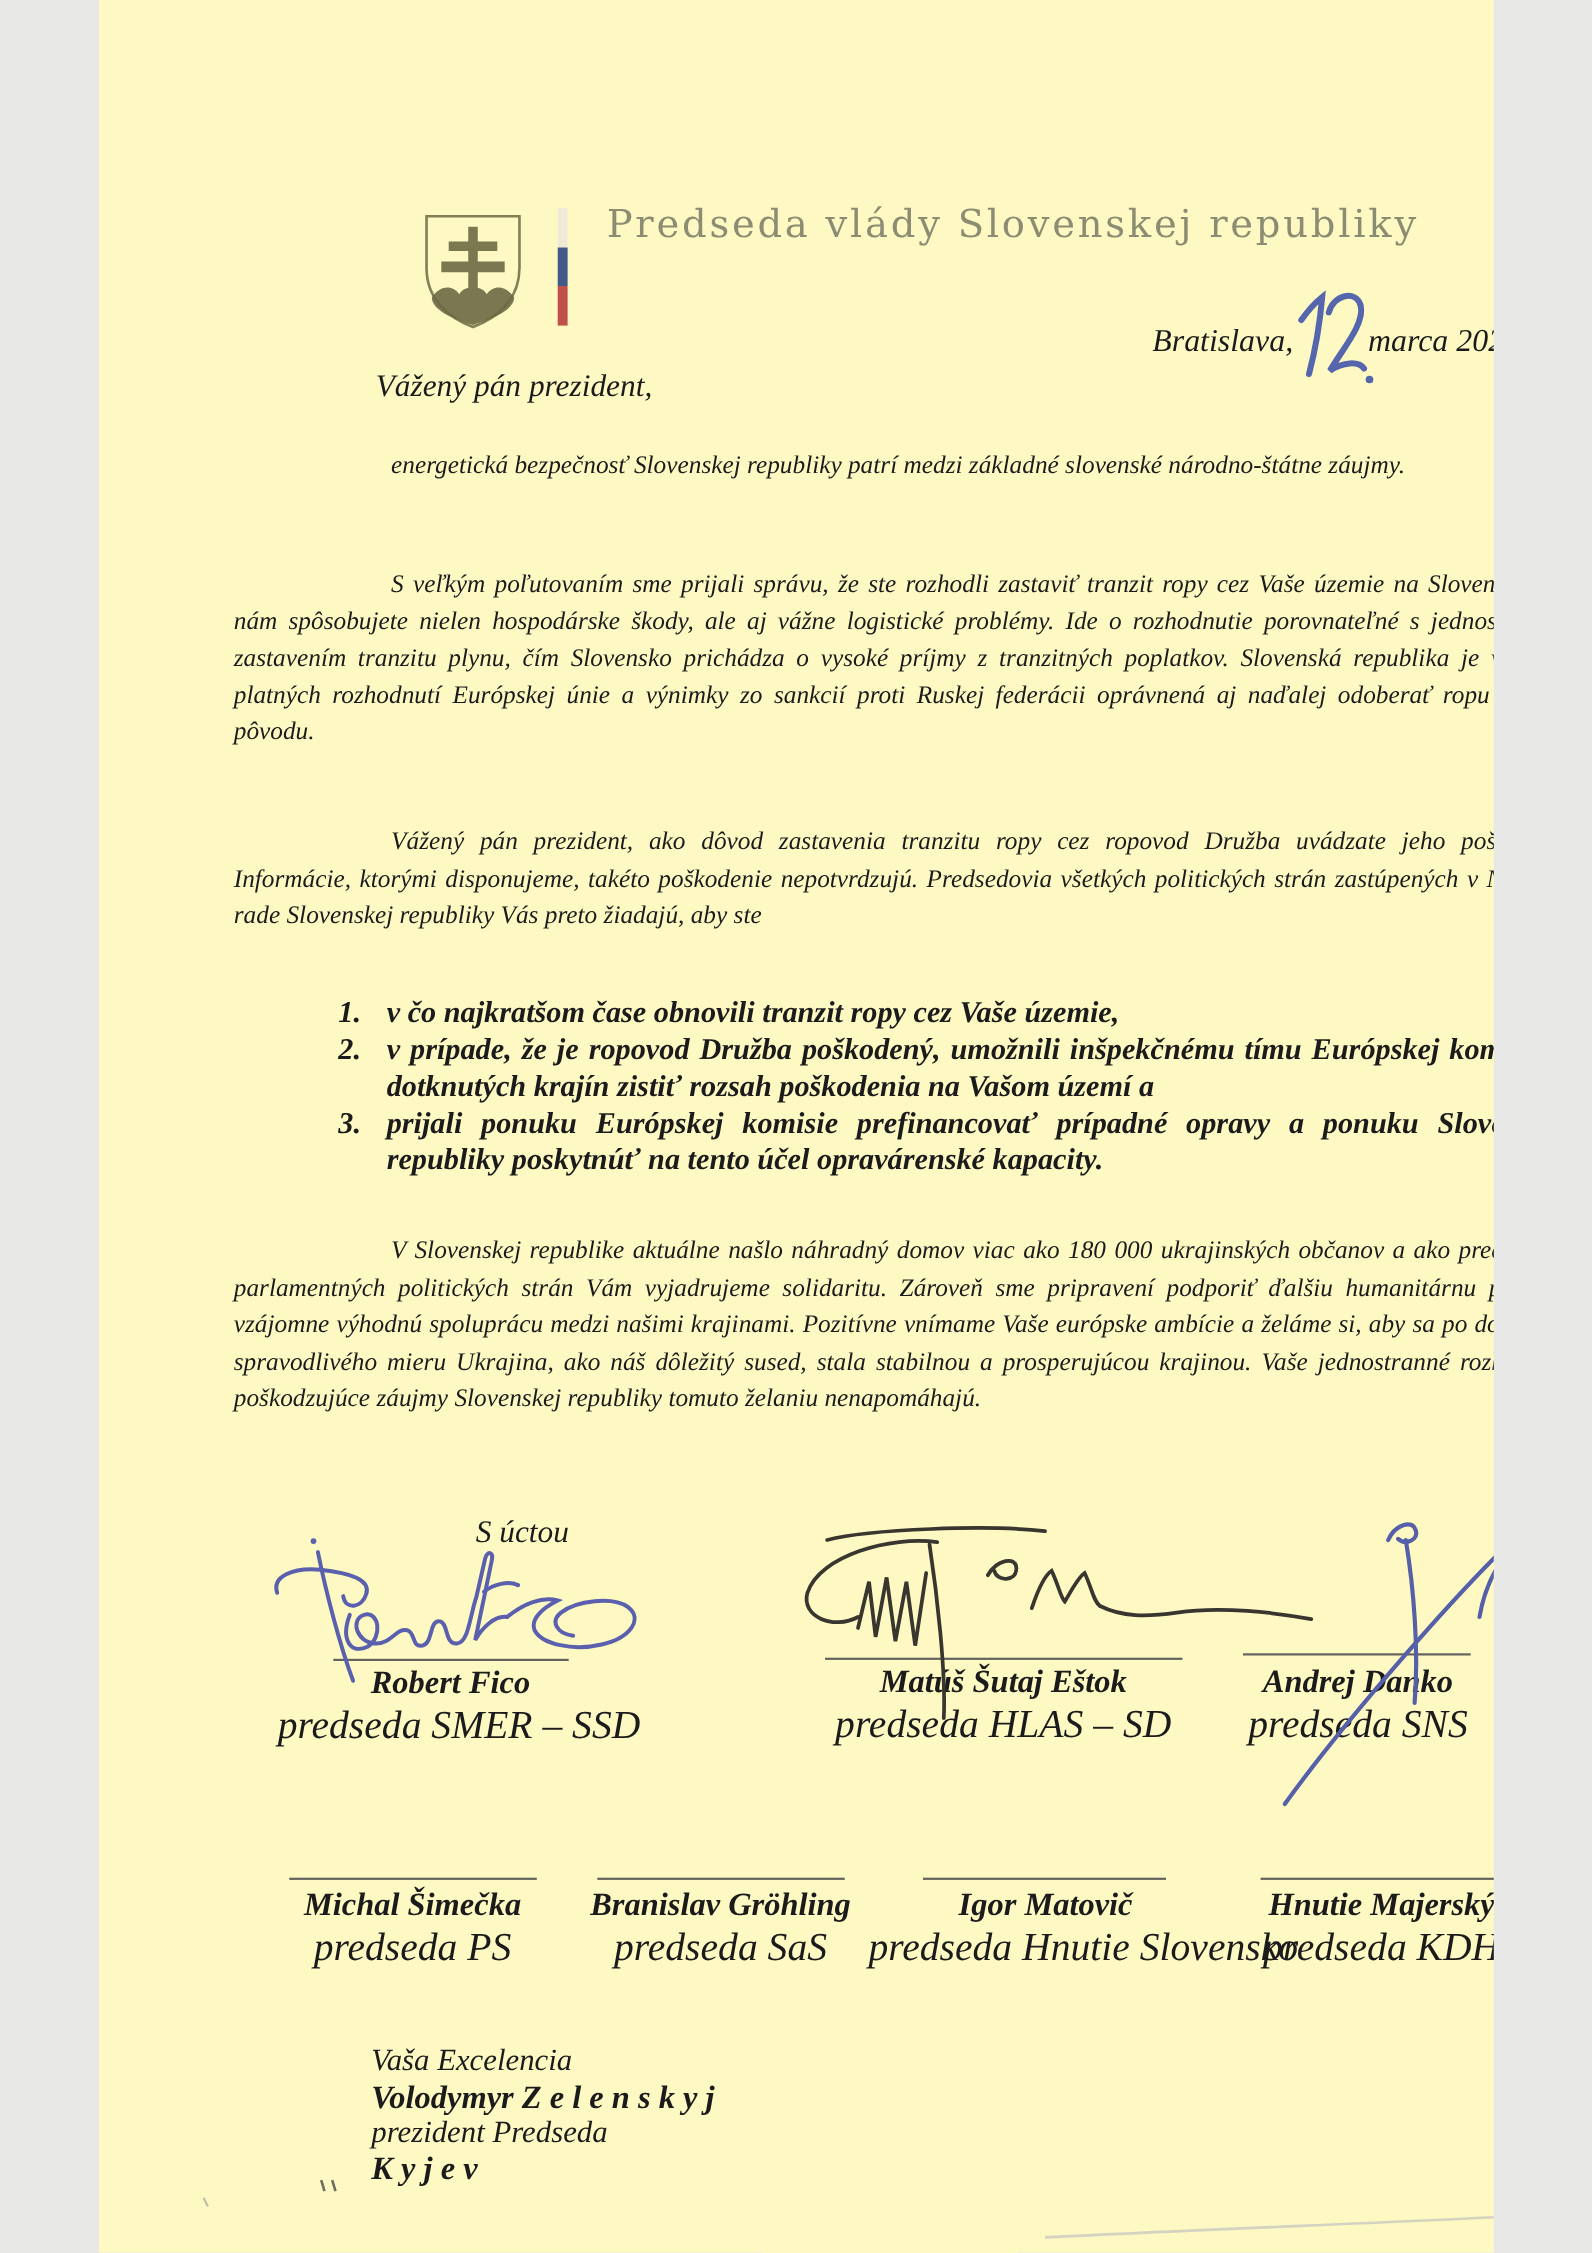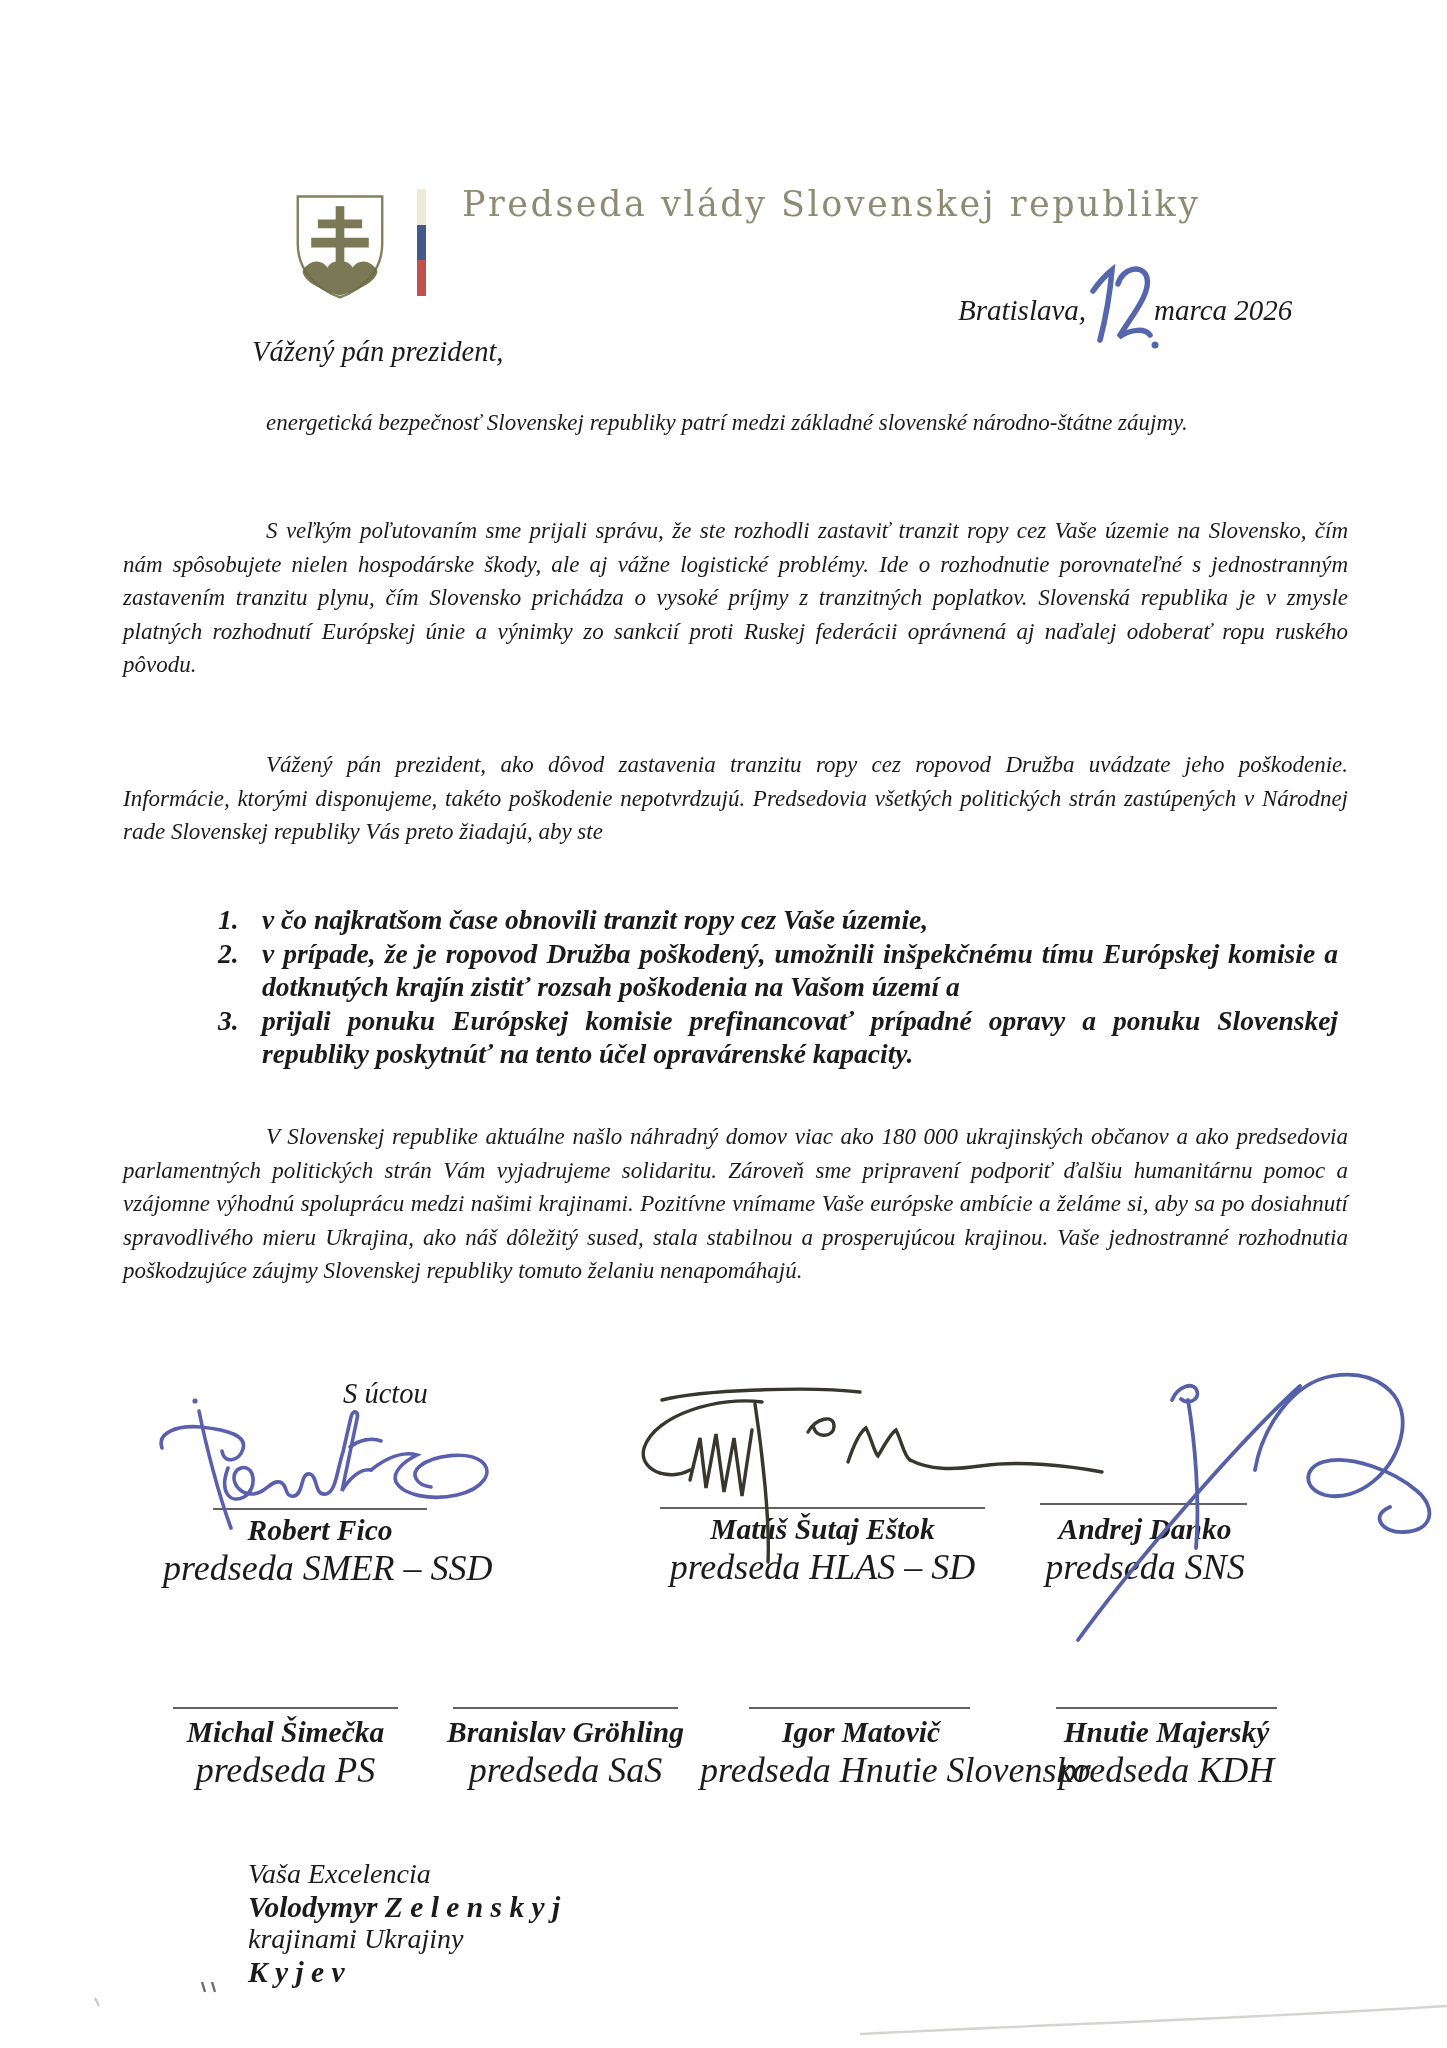--- a/index.html
+++ b/index.html
@@ -1,18 +1,18 @@
 <!DOCTYPE html>
 <html><head>
 <meta charset="utf-8">
 <style>
   html,body{margin:0;padding:0;background:#e8e8e6;}
   .page{
-    position:relative;width:1447px;height:2048px;margin:0 auto;
-    background:#ffffff;overflow:hidden;
+    position:relative;width:1268px;height:2048px;margin:0 auto;
+    background:#fef9c3;overflow:hidden;
     font-family:"Liberation Serif", serif;color:#1b1b1b;
   }
   
   .coat{position:absolute;left:292px;top:190px;width:96px;height:112px;}
   .flagbar{position:absolute;left:417px;top:189px;width:9px;height:107px;display:flex;flex-direction:column;}
   .flagbar span{flex:1;}
   .flag-w{background:#efe9d6;}
   .flag-b{background:#42598c;}
   .flag-r{background:#c0504a;}
   .lh-title{
@@ -128,21 +128,21 @@
   <div class="sig-name" style="left:700px;top:1716px;width:322px;">Igor Matovič</div>
   <div class="sig-role" style="left:700px;top:1749px;width:322px;">predseda Hnutie Slovensko</div>
 
   <div class="sigline" style="left:1056px;top:1707px;width:221px;"></div>
   <div class="sig-name" style="left:1026px;top:1716px;width:281px;">Hnutie Majerský</div>
   <div class="sig-role" style="left:1026px;top:1749px;width:281px;">predseda KDH</div>
 
   <div class="addressee">
     <div>Vaša Excelencia</div>
     <div class="addr-bold">Volodymyr Z e l e n s k y j</div>
-    <div>krajinami Ukrajiny</div>
+    <div>prezident Predseda</div>
     <div class="addr-bold">K y j e v</div>
   </div>
 
   <svg class="ink" width="1447" height="2048" viewBox="0 0 1447 2048">
 
     <g stroke="#5566ad" stroke-width="5.5" fill="none" stroke-linecap="round">
       <path d="M1093 291 C1100 281 1107 274 1112 270 C1110 293 1105 321 1100 340"></path>
       <path d="M1118 284 C1122 268 1143 263 1147 278 C1151 294 1130 318 1119 337 C1131 329 1145 328 1150 335"></path>
       <circle cx="1155" cy="345" r="3.5" fill="#5566ad" stroke="none"></circle>
     </g>

